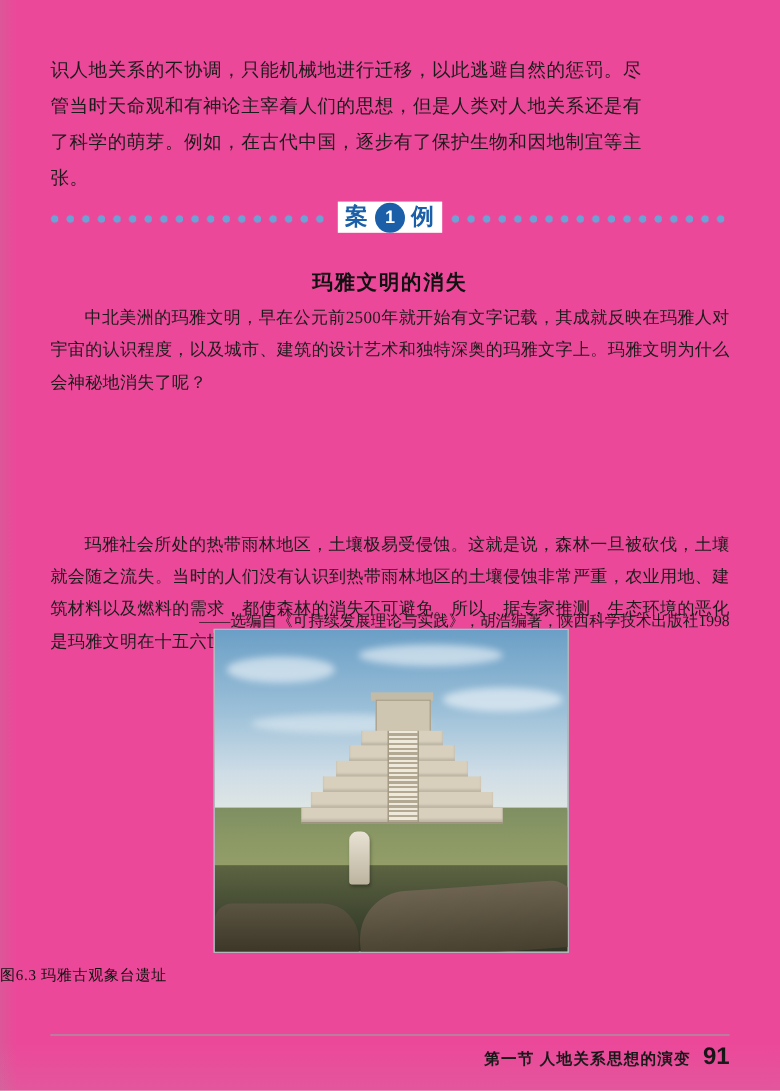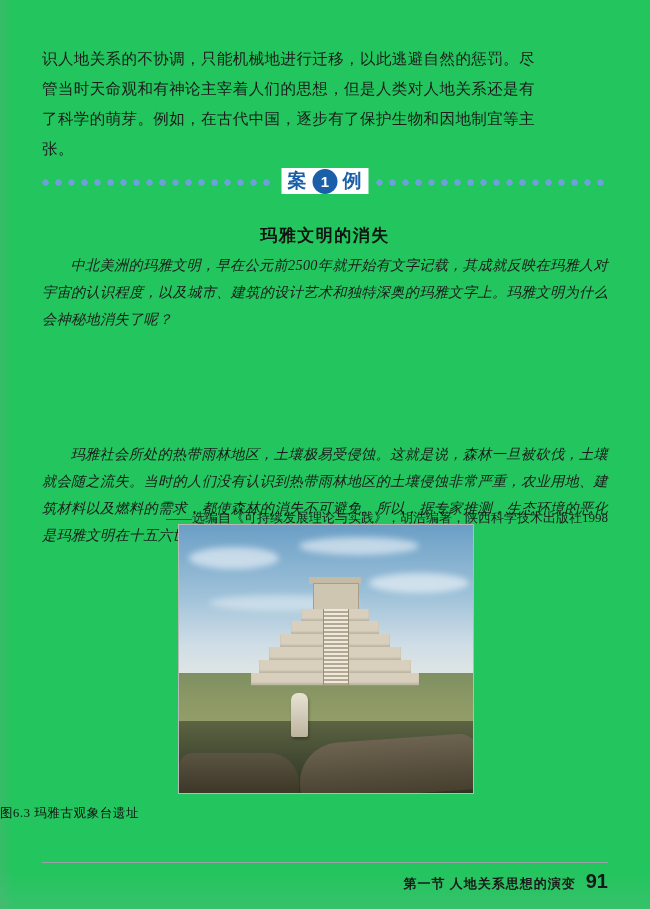--- a/index.html
+++ b/index.html
@@ -11,21 +11,21 @@
     height: 909px;
     background: #ffffff;
     font-family: "Liberation Serif", "DejaVu Serif", serif;
     color: #1a1a1a;
     position: relative;
     overflow: hidden;
   }
   .page {
     position: absolute;
     inset: 0;
-    background: #22c55e;
+    background: #ec4899;
   }
   
   .intro {
     position: absolute;
     left: 42px;
     top: 28px;
     width: 500px;
     font-size: 15.5px;
     line-height: 30px;
     letter-spacing: 0.4px;
@@ -94,21 +94,20 @@
   }
   .body-block {
     position: absolute;
     left: 42px;
     width: 566px;
     font-size: 14.2px;
     line-height: 27px;
     letter-spacing: 0.3px;
     text-align: justify;
     color: #1b1b1b;
-    font-style: italic;
   }
   .p1 { top: 238px; }
   .p2 { top: 322px; }
   .p3 { top: 427px; }
   .indent { text-indent: 2em; }
   .source {
     position: absolute;
     left: 42px;
     width: 566px;
     top: 494px;

